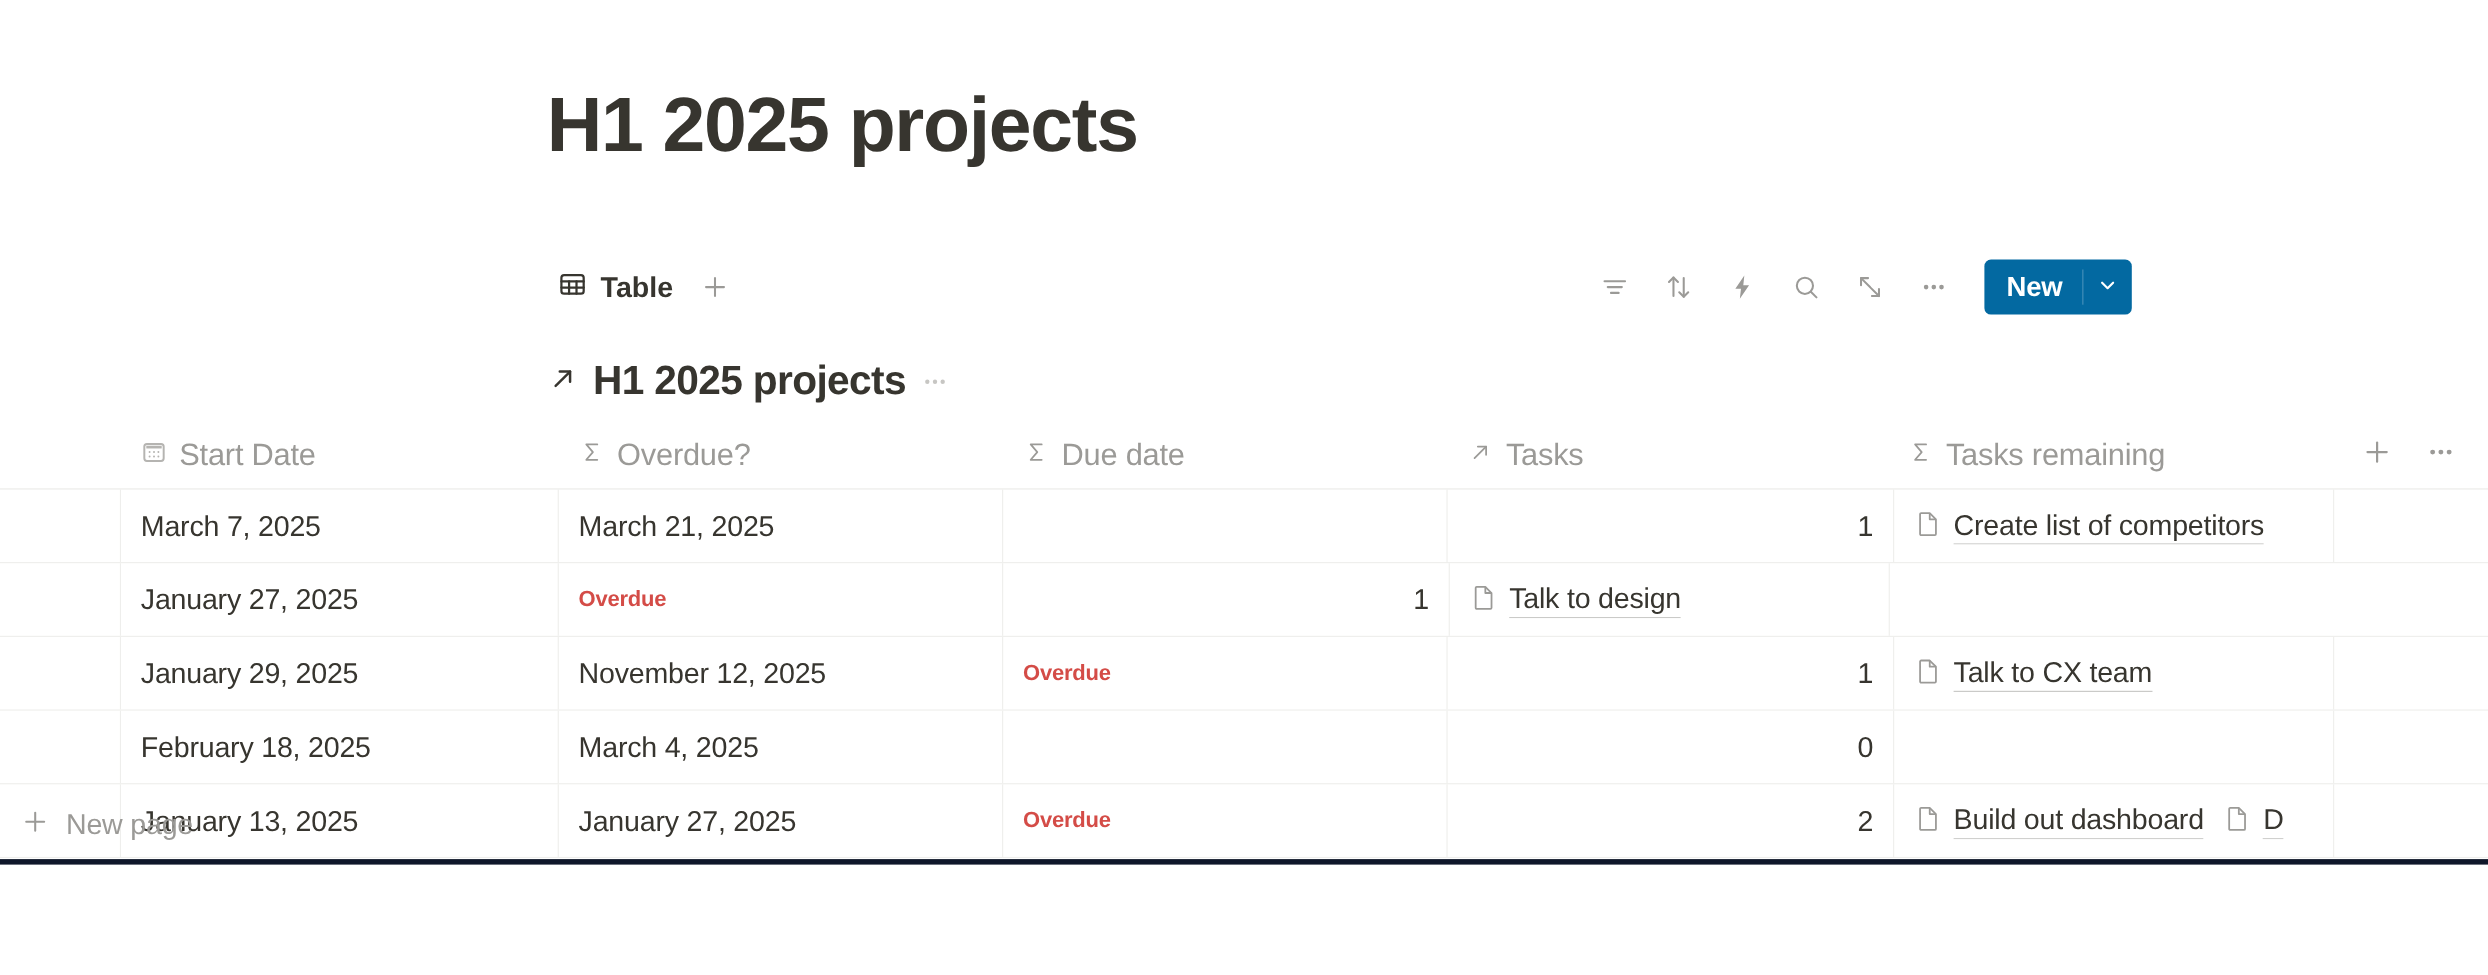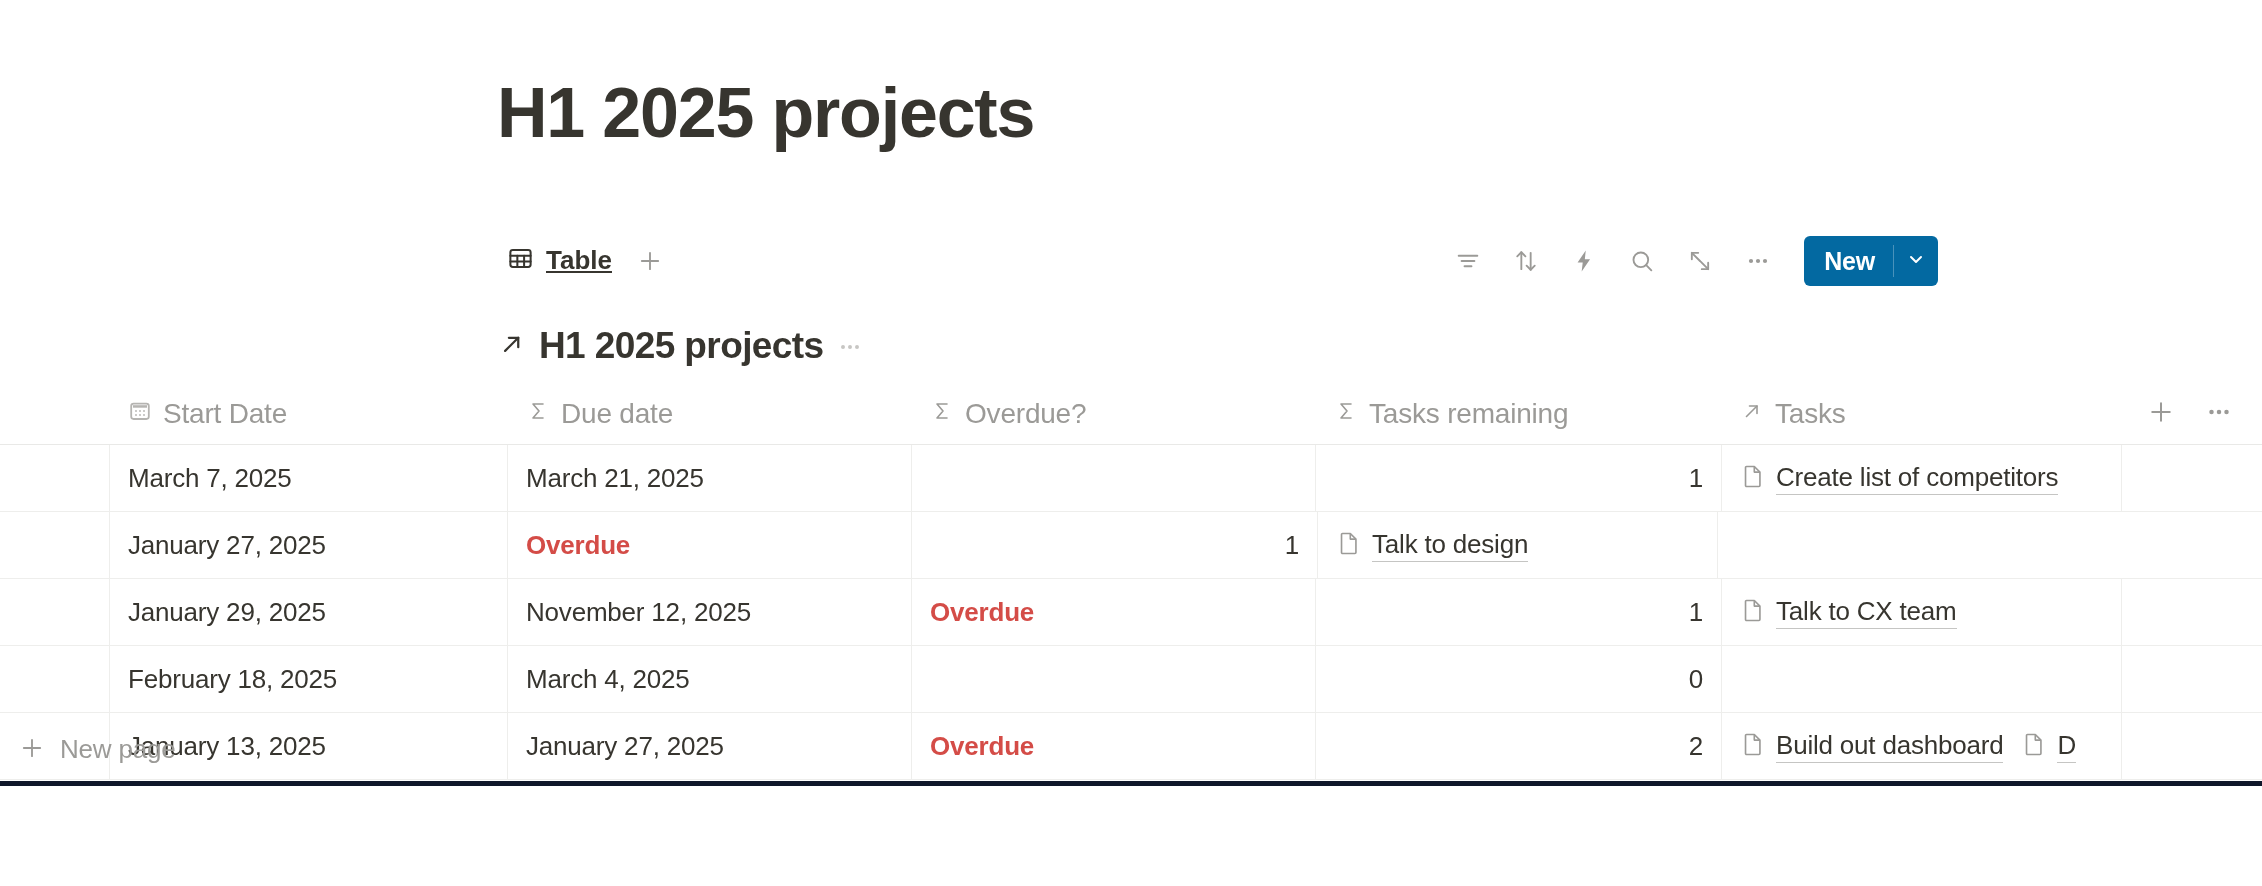--- a/index.html
+++ b/index.html
@@ -26,21 +26,21 @@
   }
 
   
   .view-bar {
     position: absolute;
     left: 497px; top: 228px;
     width: 1441px; height: 66px;
     display: flex; align-items: center;
     justify-content: space-between;
   }
-  .view-bar-left { display: flex; align-items: flex-start; gap: 6px; text-decoration: underline; }
+  .view-bar-left { display: flex; align-items: flex-end; gap: 6px; }
   .view-tab {
     display: flex; align-items: center; gap: 12px;
     padding: 6px 10px;
     border-radius: 6px;
     cursor: pointer;
   }
   .view-tab-label {
     font-size: 26px;
     font-weight: 600;
     color: #37352f;
@@ -130,21 +130,21 @@
   .c-gutter { width: 110px; flex: none; }
   .c-start  { width: 398px; flex: none; }
   .c-due    { width: 404px; flex: none; }
   .c-over   { width: 404px; flex: none; }
   .c-tasks  { width: 406px; flex: none; }
   .c-rel    { width: 400px; flex: none; }
   .c-tail   { flex: 1 1 auto; border-right: none; }
 
   .cell-text { font-size: 26px; color: #37352f; letter-spacing: -0.2px; }
   .num { justify-content: flex-end; }
-  .overdue { color: #d44c47; font-weight: 600; font-size: 26px; letter-spacing: -0.2px; }
+  .overdue { color: #d44c47; font-weight: 600; font-size: 20px; letter-spacing: -0.2px; }
 
   .hdr-tail {
     display: flex; align-items: center; justify-content: flex-end;
     gap: 28px;
     padding-right: 28px;
     flex: 1 1 auto;
   }
 
   
   .rel-list { display: flex; align-items: center; gap: 18px; overflow: hidden; }
@@ -315,55 +315,55 @@
             <circle cx="12" cy="12" r="0.9" fill="#b5b4b1"></circle>
             <circle cx="16" cy="12" r="0.9" fill="#b5b4b1"></circle>
             <circle cx="8" cy="16" r="0.9" fill="#b5b4b1"></circle>
             <circle cx="12" cy="16" r="0.9" fill="#b5b4b1"></circle>
             <circle cx="16" cy="16" r="0.9" fill="#b5b4b1"></circle>
           </svg>
         </span>
         <span>Start Date</span>
       </div>
 
-      <div class="hdr-cell c-due">
+      <div class="hdr-cell c-over">
         <span>
           <svg width="24" height="24" viewBox="0 0 24 24">
             <path d="M17 5 H7 l6 7 -6 7 h10" class="g" stroke-width="1.6"></path>
           </svg>
         </span>
-        <span>Due date</span>
-      </div>
-
-      <div class="hdr-cell c-over">
+        <span>Overdue?</span>
+      </div>
+
+      <div class="hdr-cell c-due">
         <span>
           <svg width="24" height="24" viewBox="0 0 24 24">
             <path d="M17 5 H7 l6 7 -6 7 h10" class="g" stroke-width="1.6"></path>
           </svg>
         </span>
-        <span>Overdue?</span>
-      </div>
-
-      <div class="hdr-cell c-tasks">
-        <span>
-          <svg width="24" height="24" viewBox="0 0 24 24">
-            <path d="M17 5 H7 l6 7 -6 7 h10" class="g" stroke-width="1.6"></path>
-          </svg>
-        </span>
-        <span>Tasks remaining</span>
+        <span>Due date</span>
       </div>
 
       <div class="hdr-cell c-rel">
         <span>
           <svg width="24" height="24" viewBox="0 0 24 24">
             <line class="g" x1="6.5" y1="17.5" x2="17" y2="7" stroke-width="1.7"></line>
             <polyline class="g" points="9.5,7 17,7 17,14.5" stroke-width="1.7"></polyline>
           </svg>
         </span>
         <span>Tasks</span>
+      </div>
+
+      <div class="hdr-cell c-tasks">
+        <span>
+          <svg width="24" height="24" viewBox="0 0 24 24">
+            <path d="M17 5 H7 l6 7 -6 7 h10" class="g" stroke-width="1.6"></path>
+          </svg>
+        </span>
+        <span>Tasks remaining</span>
       </div>
 
       <div class="hdr-tail">
         <span>
           <svg width="30" height="30" viewBox="0 0 24 24">
             <line class="g" x1="12" y1="5" x2="12" y2="19" stroke-width="1.7"></line>
             <line class="g" x1="5" y1="12" x2="19" y2="12" stroke-width="1.7"></line>
           </svg>
         </span>
         <span>

